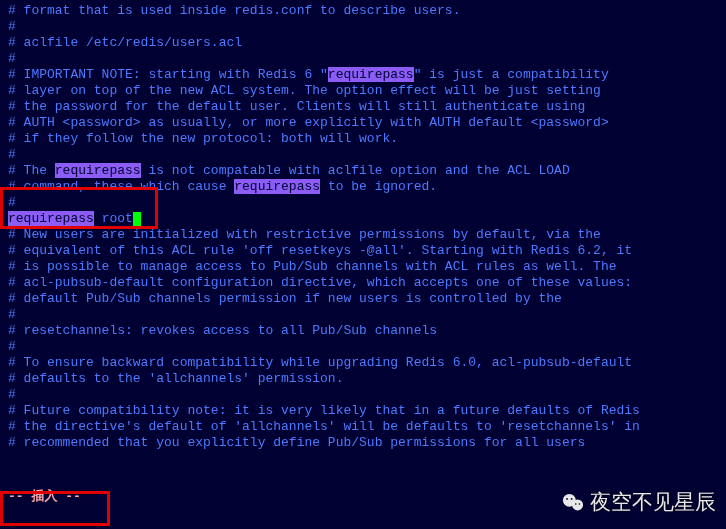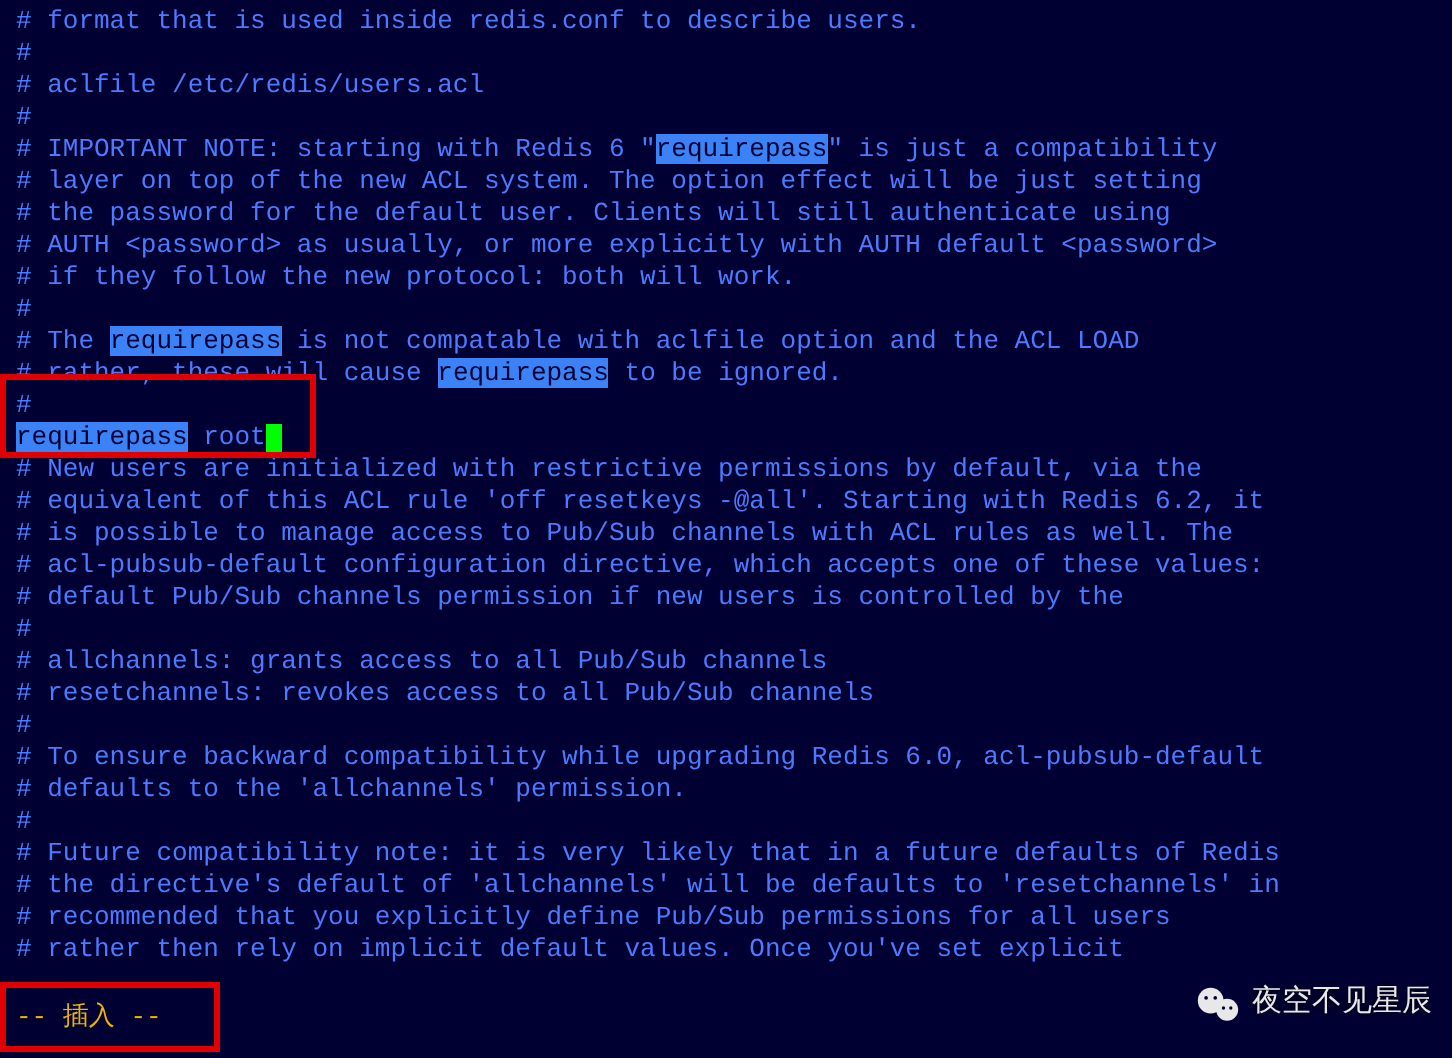--- a/index.html
+++ b/index.html
@@ -10,21 +10,21 @@
     line-height: 16px;
     color: #4d7aff;
     width: 726px;
     height: 529px;
     overflow: hidden;
     position: relative;
     padding: 3px 0 0 8px;
   }
   .line { white-space: pre; }
   .hl-yellow {
-    background: #3b82f6;
+    background: #8b5cf6;
     color: #000033;
   }
   .cursor {
     background: #00ff00;
     color: #000033;
     display: inline-block;
     width: 8px;
     height: 14px;
     vertical-align: text-bottom;
   }
@@ -40,34 +40,35 @@
     height: 42px;
   }
   .redbox.bottom {
     left: 0px;
     top: 491px;
     width: 110px;
     height: 35px;
   }
   .mode-line {
     position: absolute;
-    bottom: 12px;
+    bottom: 24px;
     left: 8px;
-    color: #eab308;
-    font-weight: normal;
+    color: #fca5a5;
+    font-weight: bold;
     white-space: pre;
   }
   .watermark {
     position: absolute;
     right: 10px;
     bottom: 18px;
     color: #e8e8e8;
     font-family: sans-serif;
-    font-size: 15px;
+    font-size: 21px;
     display: flex;
+    align-items: center;
     gap: 6px;
     text-shadow: 0 0 3px #000;
   }
   .wechat-icon {
     width: 22px;
     height: 18px;
   }
   .wechat-icon svg { display:block; }
 </style>
 </head>
@@ -78,40 +79,38 @@
     <div class="line"><span>#</span></div>
     <div class="line"><span># aclfile /etc/redis/users.acl</span></div>
     <div class="line"><span>#</span></div>
     <div class="line"><span># IMPORTANT NOTE: starting with Redis 6 "</span><span class="hl-yellow">requirepass</span><span>" is just a compatibility</span></div>
     <div class="line"><span># layer on top of the new ACL system. The option effect will be just setting</span></div>
     <div class="line"><span># the password for the default user. Clients will still authenticate using</span></div>
     <div class="line"><span># AUTH &lt;password&gt; as usually, or more explicitly with AUTH default &lt;password&gt;</span></div>
     <div class="line"><span># if they follow the new protocol: both will work.</span></div>
     <div class="line"><span>#</span></div>
     <div class="line"><span># The </span><span class="hl-yellow">requirepass</span><span> is not compatable with aclfile option and the ACL LOAD</span></div>
-    <div class="line"><span># rather, these will cause </span><span class="hl-yellow">requirepass</span><span> to be ignored.</span></div>
+    <div class="line"><span># command, these which cause </span><span class="hl-yellow">requirepass</span><span> to be ignored.</span></div>
     <div class="line"><span>#</span></div>
     <div class="line"><span></span><span class="hl-yellow">requirepass</span><span> root</span><span class="cursor"></span></div>
     <div class="line"><span></span></div>
     <div class="line"><span># New users are initialized with restrictive permissions by default, via the</span></div>
     <div class="line"><span># equivalent of this ACL rule 'off resetkeys -@all'. Starting with Redis 6.2, it</span></div>
     <div class="line"><span># is possible to manage access to Pub/Sub channels with ACL rules as well. The</span></div>
     <div class="line"><span># acl-pubsub-default configuration directive, which accepts one of these values:</span></div>
     <div class="line"><span># default Pub/Sub channels permission if new users is controlled by the</span></div>
     <div class="line"><span>#</span></div>
-    <div class="line"><span># allchannels: grants access to all Pub/Sub channels</span></div>
     <div class="line"><span># resetchannels: revokes access to all Pub/Sub channels</span></div>
     <div class="line"><span>#</span></div>
     <div class="line"><span># To ensure backward compatibility while upgrading Redis 6.0, acl-pubsub-default</span></div>
     <div class="line"><span># defaults to the 'allchannels' permission.</span></div>
     <div class="line"><span>#</span></div>
     <div class="line"><span># Future compatibility note: it is very likely that in a future defaults of Redis</span></div>
     <div class="line"><span># the directive's default of 'allchannels' will be defaults to 'resetchannels' in</span></div>
     <div class="line"><span># recommended that you explicitly define Pub/Sub permissions for all users</span></div>
-    <div class="line"><span># rather then rely on implicit default values. Once you've set explicit</span></div>
   </div>
 
 <div class="mode-line">-- 插入 --</div>
 
 <div class="redbox top"></div>
 <div class="redbox bottom"></div>
 
 <div class="watermark">
   <span class="wechat-icon">
     <svg viewBox="0 0 24 20" fill="#e8e8e8">

